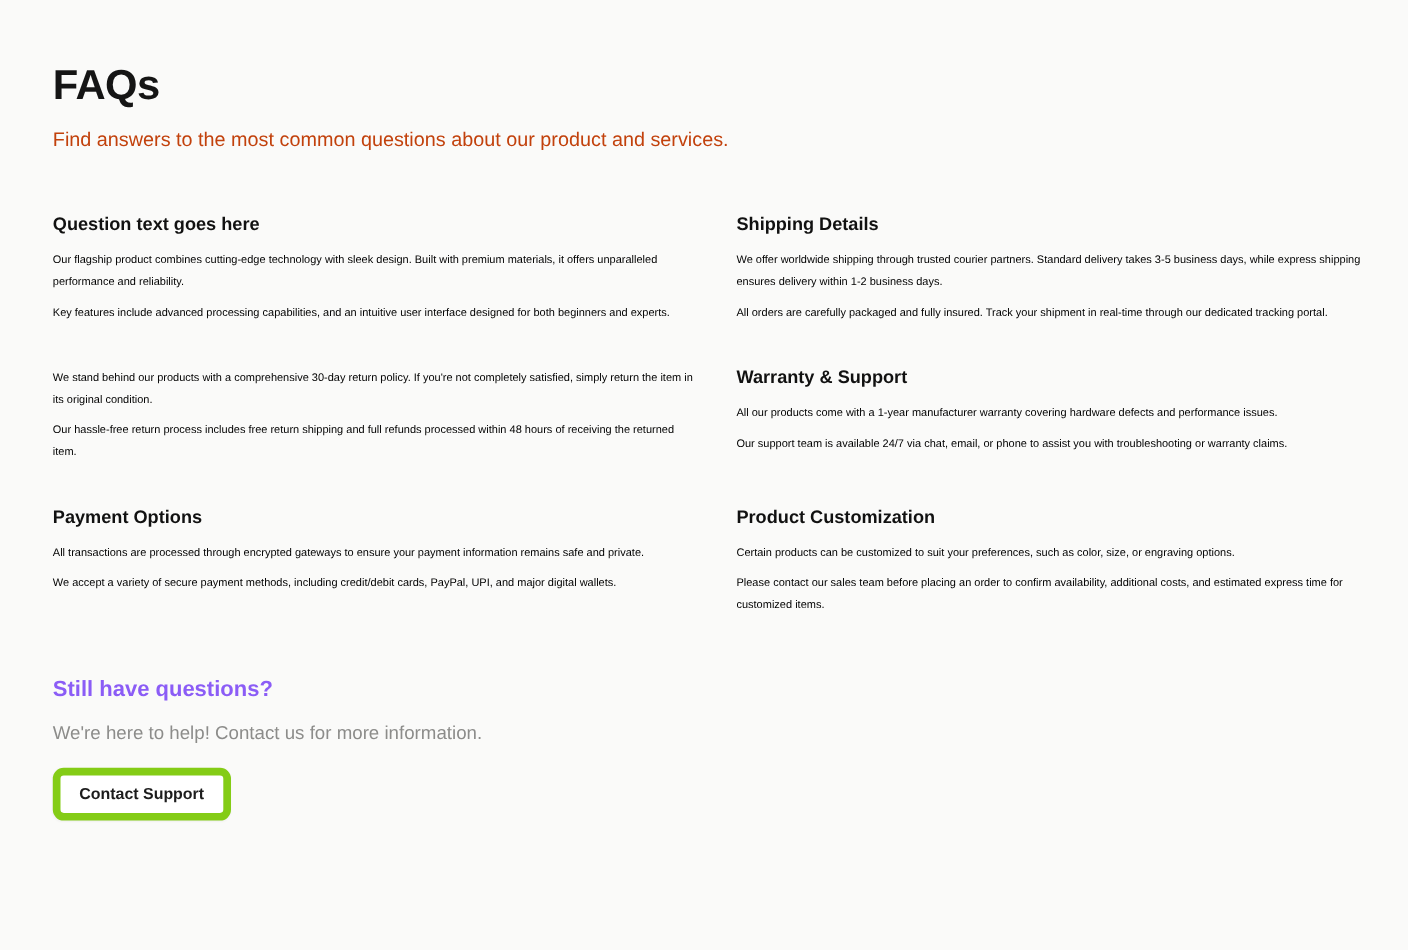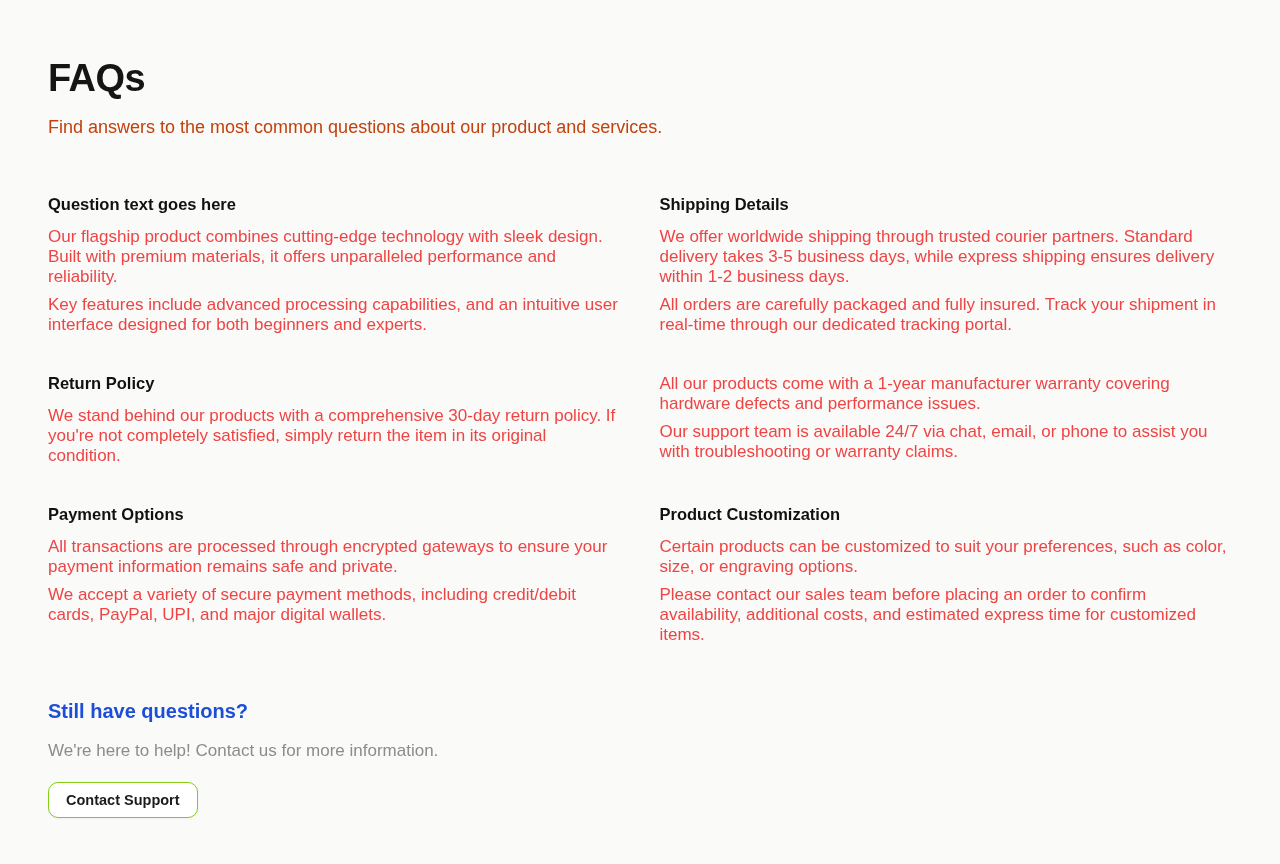--- a/index.html
+++ b/index.html
@@ -9,21 +9,21 @@
   }
   body {
     width: 1280px;
     height: 864px;
     background: #fafaf9;
     font-family: "Liberation Sans", sans-serif;
     color: #1c1c1c;
     overflow: hidden;
   }
   .page {
-    padding: 58px 48px 0 48px;
+    padding: 58px 28px 0 48px;
   }
   .page-title {
     font-size: 38px;
     font-weight: 800;
     letter-spacing: -0.5px;
     color: #151515;
     margin: 0;
     line-height: 1.1;
   }
   .page-subtitle {
@@ -42,47 +42,47 @@
   }
   .faq-item { min-width: 0; }
   .faq-question {
     font-size: 16.5px;
     font-weight: 700;
     color: #111111;
     margin: 0 0 12px 0;
     line-height: 1.2;
   }
   .faq-item p {
-    font-size: 17px;
+    font-size: 10px;
     line-height: 20px;
-    color: #ef4444;
+    color: #000000;
     margin: 0 0 8px 0;
   }
   .faq-item p:last-child { margin-bottom: 0; }
   .footer-section {
     margin-top: 54px;
   }
   .footer-heading {
     font-size: 20px;
     font-weight: 800;
-    color: #1d4ed8;
+    color: #8b5cf6;
     margin: 0;
     line-height: 1.2;
   }
   .footer-text {
     font-size: 17px;
     color: #8c8c8a;
     margin: 17px 0 0 0;
     line-height: 1.3;
   }
   .contact-button {
     margin-top: 20px;
     display: inline-block;
     background: #ffffff;
-    border: 1px solid #84cc16;
+    border: 7px solid #84cc16;
     border-radius: 10px;
     padding: 9px 17px;
     font-family: "Liberation Sans", sans-serif;
     font-size: 14.5px;
     font-weight: 700;
     color: #1c1c1c;
     cursor: pointer;
     box-shadow: 0 1px 2px rgba(0,0,0,0.04);
   }
 </style>
@@ -102,25 +102,26 @@
       <p>Key features include advanced processing capabilities, and an intuitive user interface designed for both beginners and experts.</p>
     </div>
 
     <div class="faq-item">
       <h3 class="faq-question">Shipping Details</h3>
       <p>We offer worldwide shipping through trusted courier partners. Standard delivery takes 3-5 business days, while express shipping ensures delivery within 1-2 business days.</p>
       <p>All orders are carefully packaged and fully insured. Track your shipment in real-time through our dedicated tracking portal.</p>
     </div>
 
     <div class="faq-item">
-      <h3 class="faq-question">Return Policy</h3>
       <p>We stand behind our products with a comprehensive 30-day return policy. If you're not completely satisfied, simply return the item in its original condition.</p>
+      <p>Our hassle-free return process includes free return shipping and full refunds processed within 48 hours of receiving the returned item.</p>
     </div>
 
     <div class="faq-item">
+      <h3 class="faq-question">Warranty &amp; Support</h3>
       <p>All our products come with a 1-year manufacturer warranty covering hardware defects and performance issues.</p>
       <p>Our support team is available 24/7 via chat, email, or phone to assist you with troubleshooting or warranty claims.</p>
     </div>
 
     <div class="faq-item">
       <h3 class="faq-question">Payment Options</h3>
       <p>All transactions are processed through encrypted gateways to ensure your payment information remains safe and private.</p>
       <p>We accept a variety of secure payment methods, including credit/debit cards, PayPal, UPI, and major digital wallets.</p>
     </div>
 

